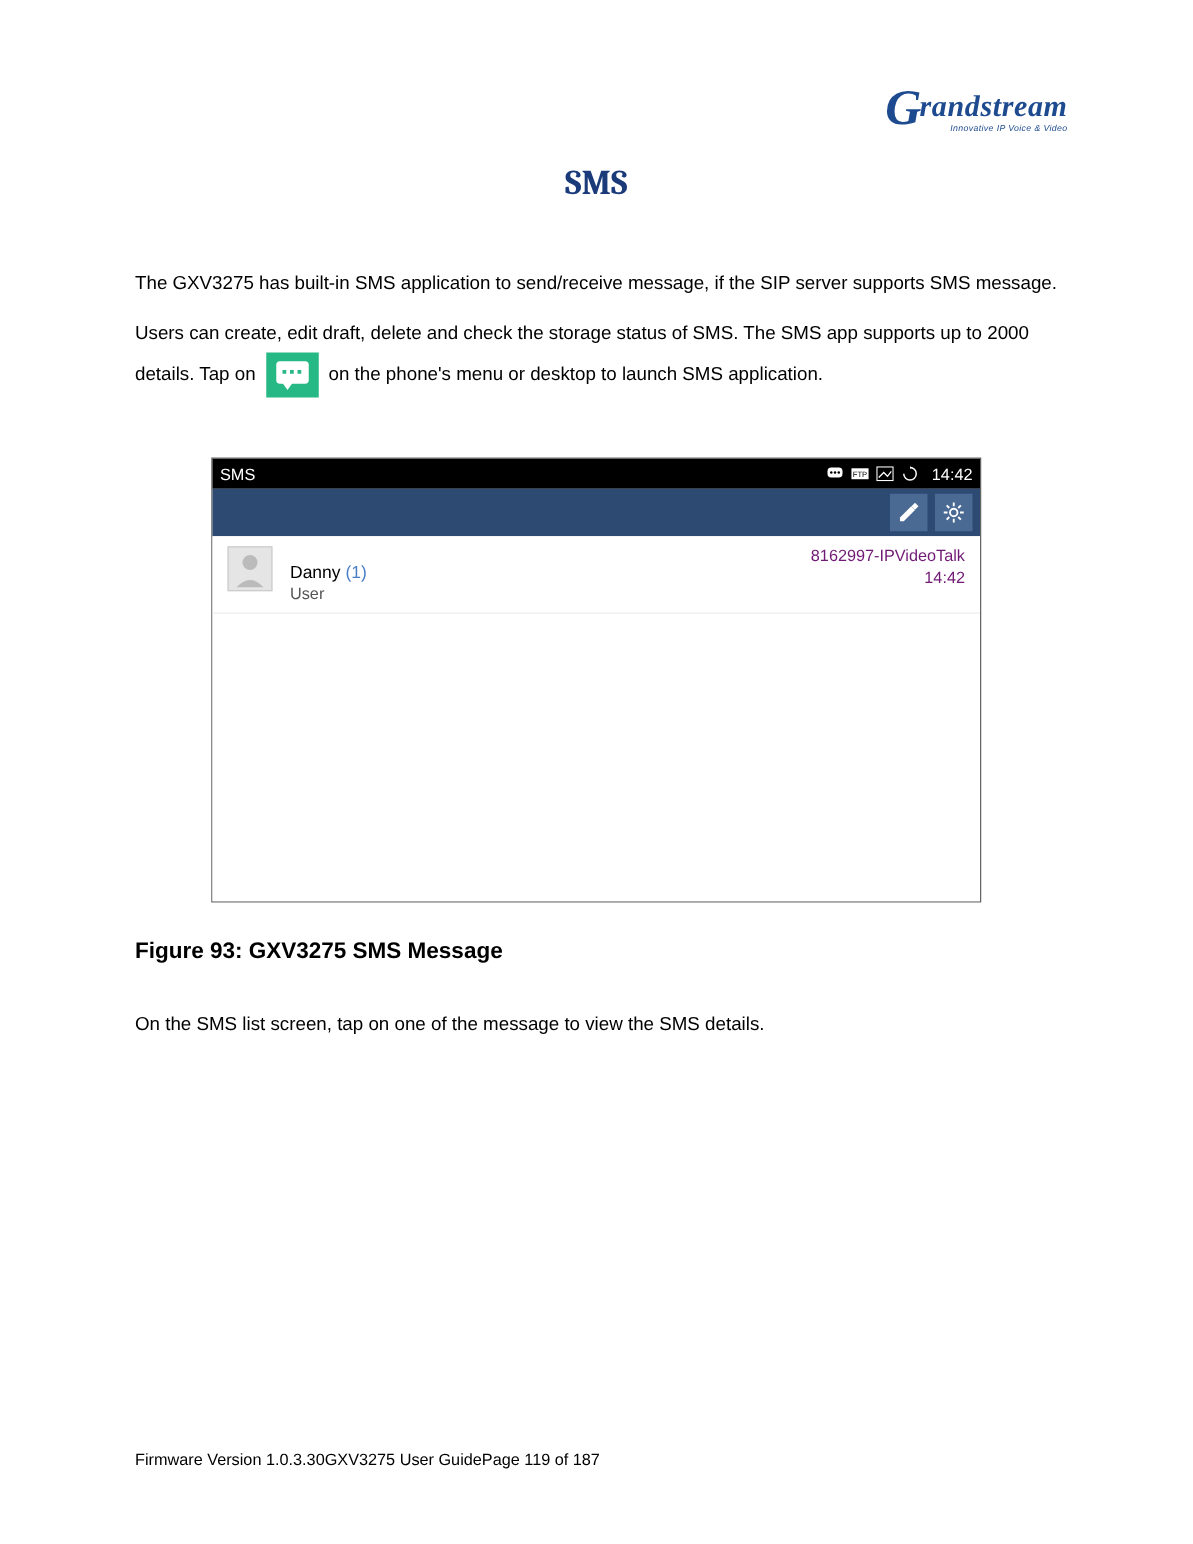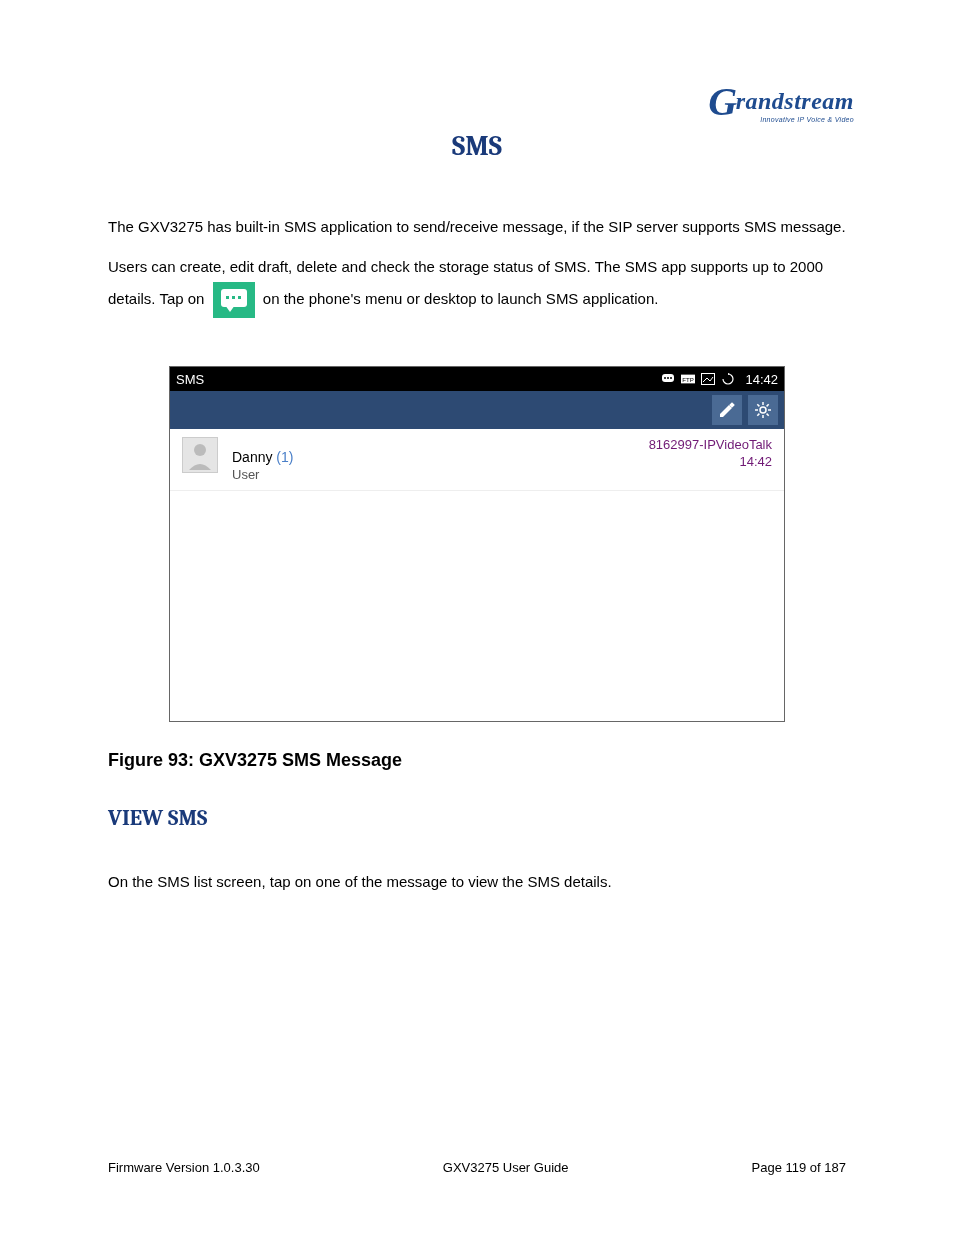--- a/index.html
+++ b/index.html
@@ -11,21 +11,21 @@
     width: 954px;
   }
   .page {
     padding: 60px 108px 50px 108px;
     box-sizing: border-box;
     position: relative;
     min-height: 1235px;
   }
   .brand {
     position: absolute;
-    top: 72px;
+    top: 56px;
     right: 100px;
     text-align: right;
     margin-left: 41px;
   }
   .brand .logo-text {
     font-family: "Times New Roman", serif;
     font-style: italic;
     color: #1e4b8f;
     font-weight: bold;
     font-size: 24px;
@@ -172,21 +172,20 @@
     margin: 0 0 36px 0;
   }
 
   .footer {
     position: absolute;
     bottom: 60px;
     left: 108px;
     right: 108px;
     font-size: 13px;
     display: flex;
-    justify-content: space-between;
   }
 </style>
 </head>
 <body>
 
 <div class="page">
 
   <div class="brand">
     <span class="logo-text"><span class="g">G</span>randstream</span>
     <span class="tag">Innovative IP Voice &amp; Video</span>
@@ -283,21 +282,20 @@
         <div class="msg-right">
           <div>8162997-IPVideoTalk</div>
           <div class="time">14:42</div>
         </div>
       </div>
     </div>
   </div>
 
   <div class="caption">Figure 93: GXV3275 SMS Message</div>
 
-  <h2 class="section">VIEW SMS</h2>
 
   <p class="body">On the SMS list screen, tap on one of the message to view the SMS details.</p>
 
   <div class="footer">
     <span>Firmware Version 1.0.3.30</span>
     <span>GXV3275 User Guide</span>
     <span>Page 119 of 187</span>
   </div>
 
 </div>

